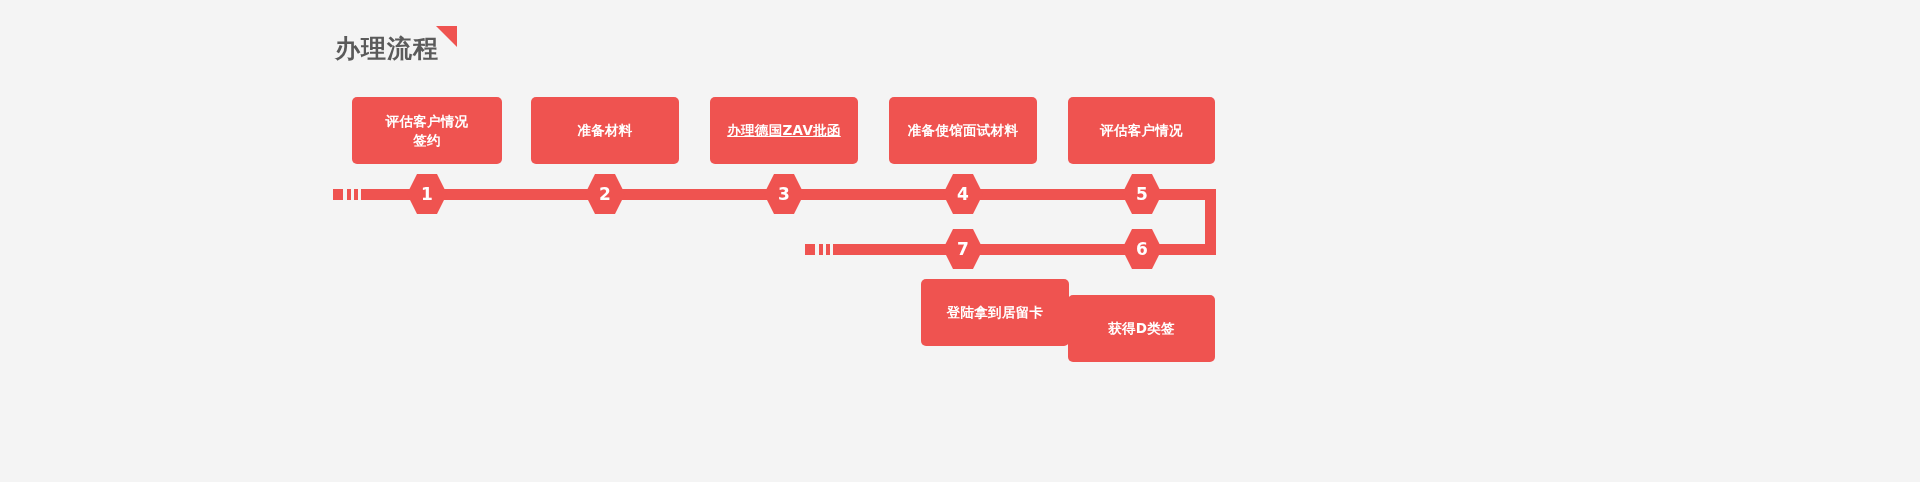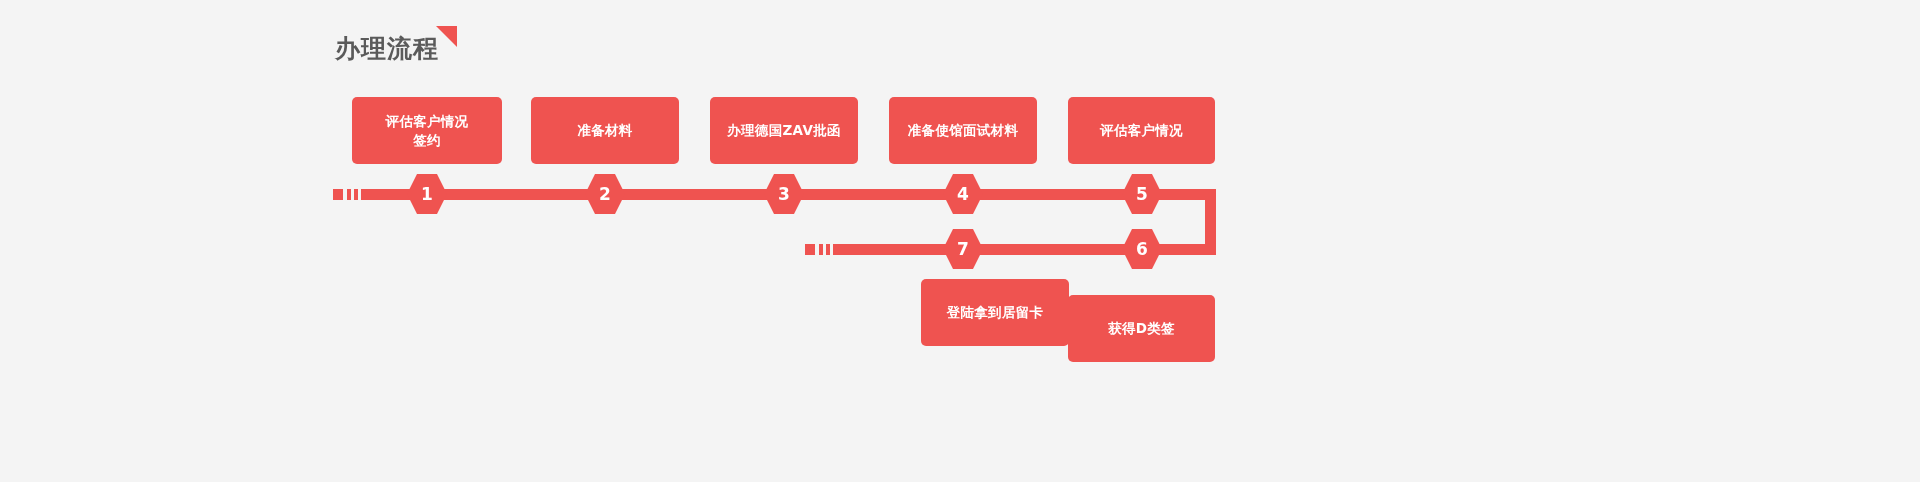--- a/index.html
+++ b/index.html
@@ -118,21 +118,21 @@
     <div class="title-text">办理流程</div>
     <div class="title-corner"></div>
   </div>
 
   <div class="pbox" style="left:352px; top:97px; width:150px; height:67px;">
     <span><span>评估客户情况</span><br><span>签约</span></span>
   </div>
 
   <div class="pbox" style="left:531px; top:97px; width:148px; height:67px;">准备材料</div>
 
-  <div class="pbox" style="left:710px; top:97px; width:148px; height:67px;">办理德国ZAV批函</div>
+  <div class="pbox" style="left:710px; top:97px; width:148px; height:67px;text-decoration:underline;">办理德国ZAV批函</div>
 
   <div class="pbox" style="left:889px; top:97px; width:148px; height:67px;">准备使馆面试材料</div>
 
   <div class="pbox" style="left:1068px; top:97px; width:147px; height:67px;">评估客户情况</div>
 
   <div class="lead" style="left:333px; top:189px; width:10px;"></div>
   <div class="lead" style="left:347px; top:189px; width:4px;"></div>
   <div class="lead" style="left:354px; top:189px; width:4px;"></div>
 
   <div class="track" style="left:361px; top:189px; width:855px;"></div>

